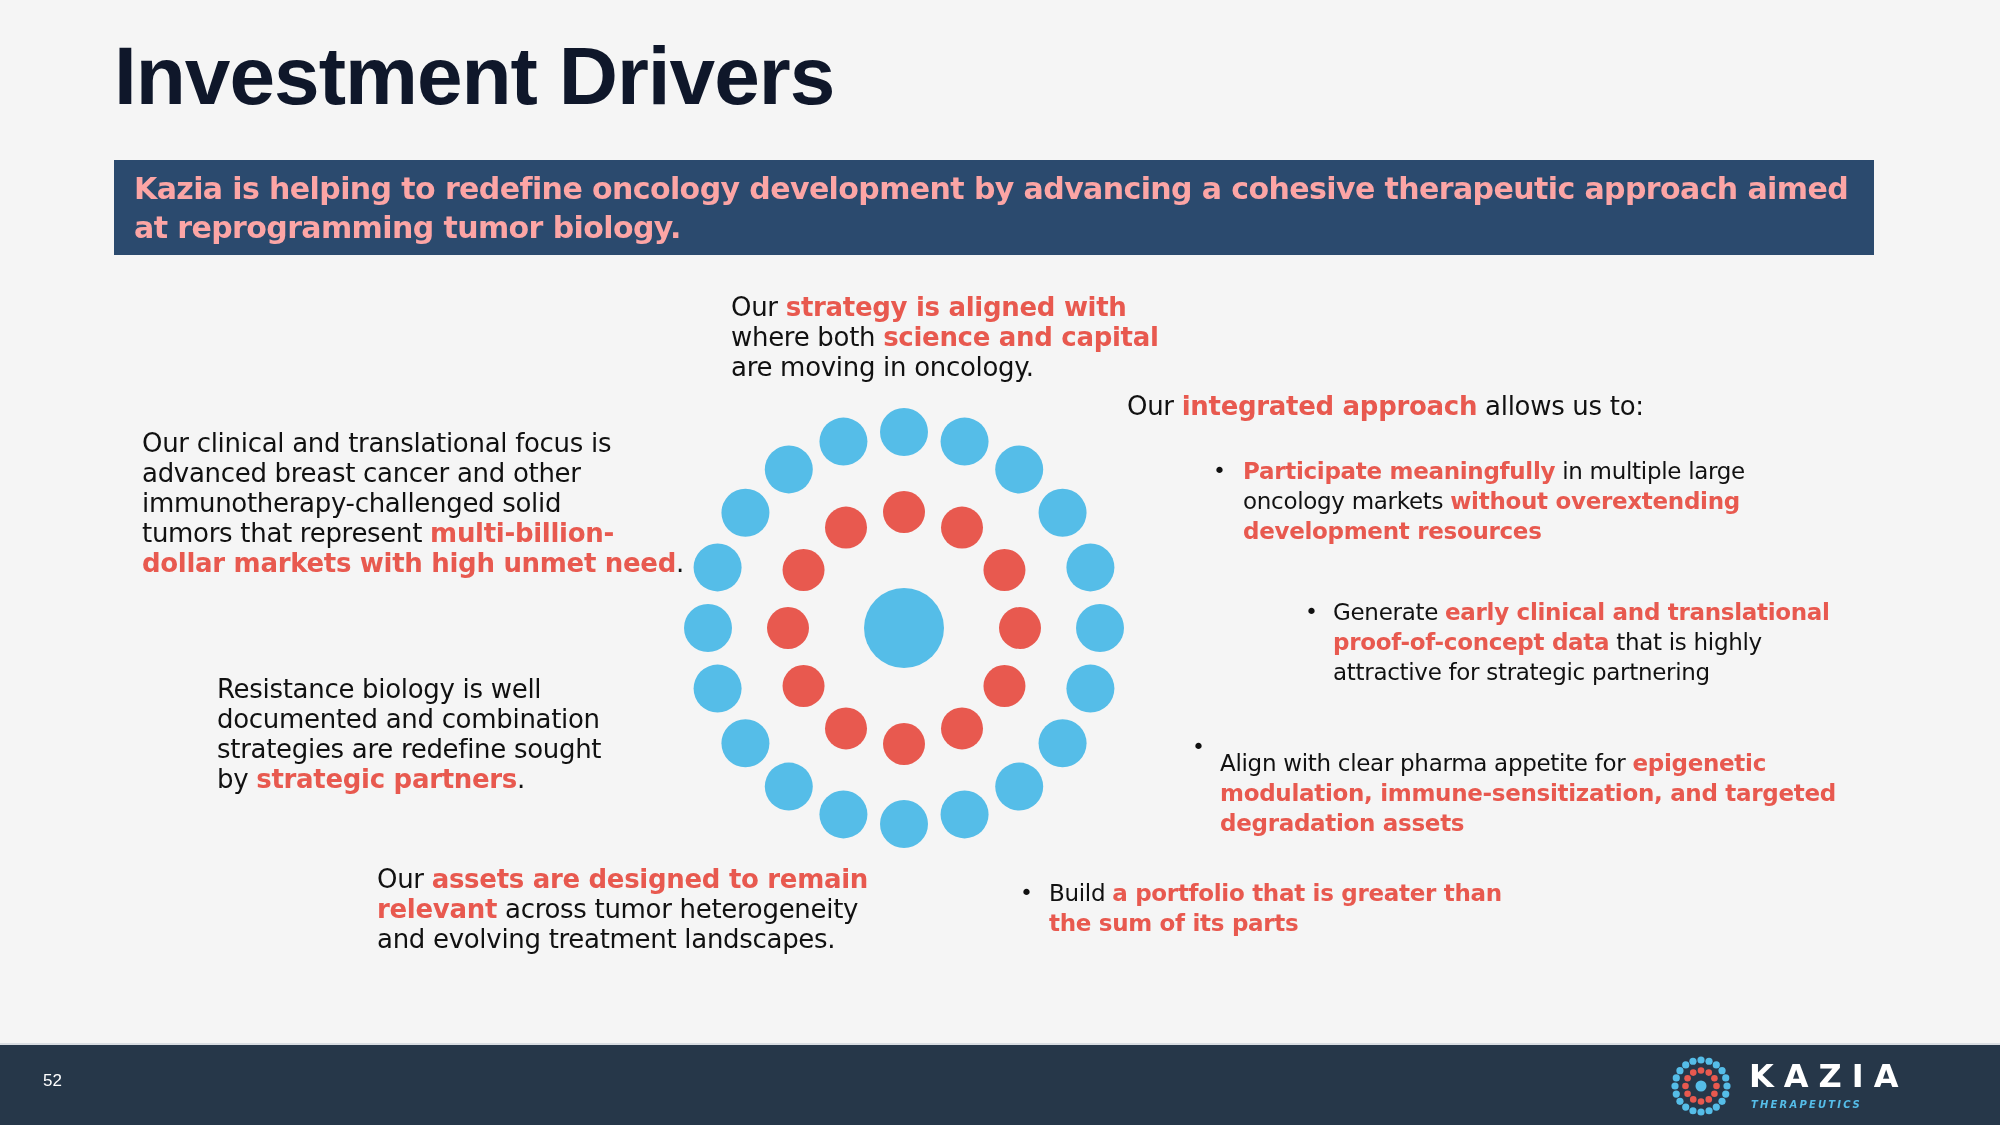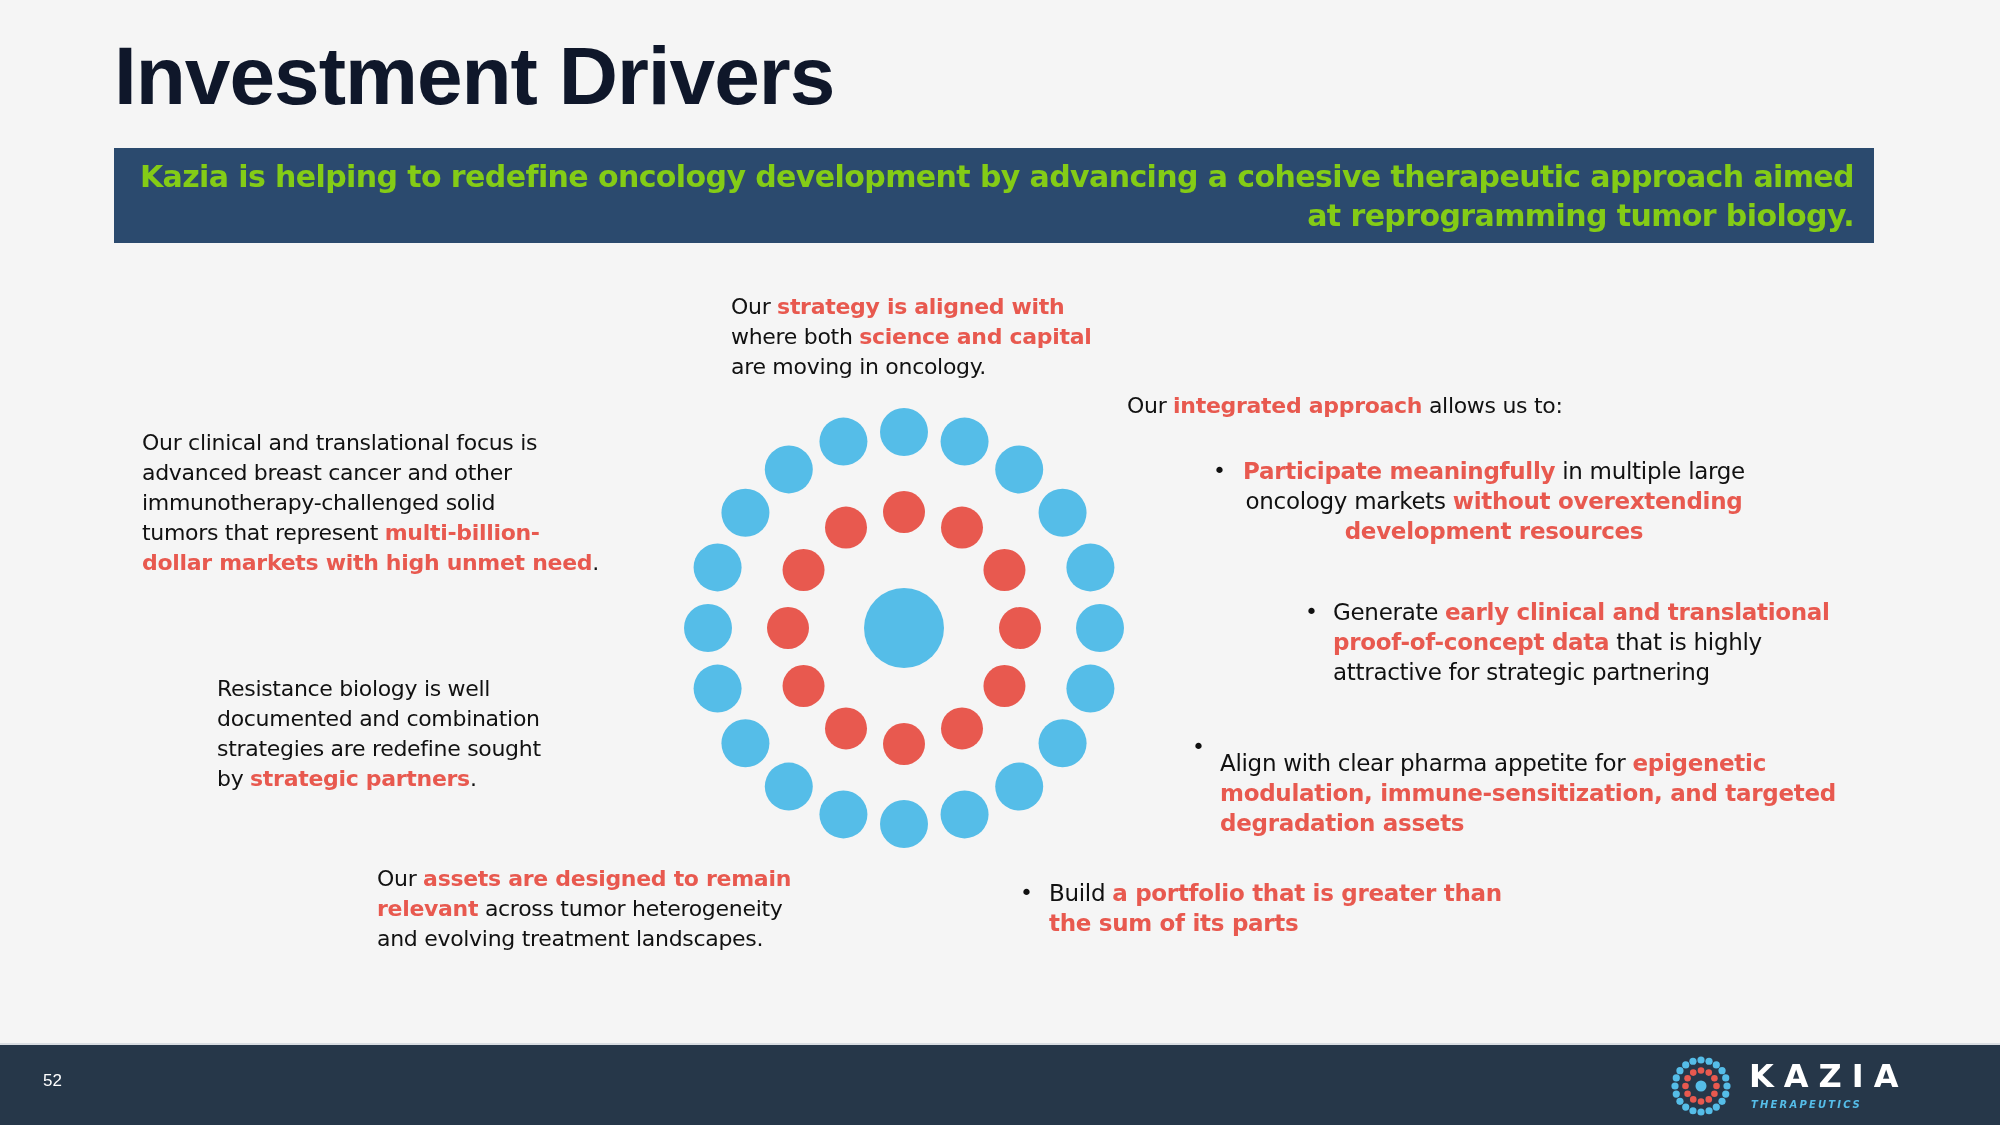--- a/index.html
+++ b/index.html
@@ -9,29 +9,29 @@
     font-family:"DejaVu Sans", sans-serif;
     color:#111111;
   }
   .title {
     position:absolute; left:114px; top:26px;
     font-family:"Liberation Sans", sans-serif;
     font-weight:bold; font-size:82px; letter-spacing:-1px;
     color:#0f172a; line-height:100px; white-space:nowrap;
   }
   .banner {
-    position:absolute; left:114px; top:148px; width:1760px; height:95px;
-    background:#2b4a6e; color:#84cc16;
-    display:flex; align-items:center; justify-content:center; text-align:right;
+    position:absolute; left:114px; top:160px; width:1760px; height:95px;
+    background:#2b4a6e; color:#fca5a5;
+    display:flex; align-items:center; justify-content:center; text-align:left;
     font-family:"DejaVu Sans", sans-serif; font-weight:bold;
     font-size:30px; line-height:39px; letter-spacing:-0.6px;
     box-sizing:border-box; padding:0 20px;
   }
   .txt {
-    position:absolute; font-size:22px; line-height:30px;
+    position:absolute; font-size:26px; line-height:30px;
     letter-spacing:-0.3px; color:#111111;
   }
   .hl { color:#e8594f; font-weight:bold; }
   .blk { display:block; white-space:nowrap; }
   .bullet-row { position:absolute; font-size:23px; line-height:30px; letter-spacing:-0.3px; }
   .bullet-dot { position:absolute; font-size:22px; line-height:30px; }
   .graphic { position:absolute; left:0; top:0; width:2000px; height:1125px; pointer-events:none; }
   .footer {
     position:absolute; left:0; top:1043px; width:2000px; height:82px;
     background:#263749; border-top:2px solid #d9dde2;
@@ -85,21 +85,21 @@
   <span class="blk"><span class="hl">relevant</span><span> across tumor heterogeneity</span></span>
   <span class="blk">and evolving treatment landscapes.</span>
 </div>
 
 <div class="txt" style="left:1127px; top:391px;">
   <span class="blk"><span>Our </span><span class="hl">integrated approach</span><span> allows us to:</span></span>
 </div>
 
 <div>
   <span class="bullet-dot" style="left:1213px; top:456px;">•</span>
-  <div class="bullet-row" style="left:1243px; top:456px;text-align:center;">
+  <div class="bullet-row" style="left:1243px; top:456px;">
     <span class="blk"><span class="hl">Participate meaningfully</span><span> in multiple large</span></span>
     <span class="blk"><span>oncology markets </span><span class="hl">without overextending</span></span>
     <span class="blk hl">development resources</span>
   </div>
 </div>
 
 <div>
   <span class="bullet-dot" style="left:1305px; top:597px;">•</span>
   <div class="bullet-row" style="left:1333px; top:597px;">
     <span class="blk"><span>Generate </span><span class="hl">early clinical and translational</span></span>

